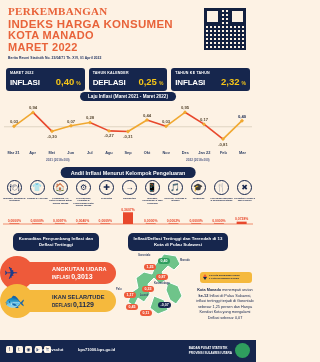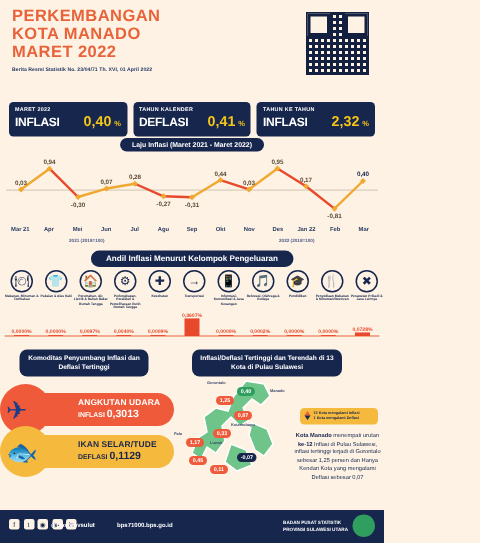--- a/index.html
+++ b/index.html
@@ -8,21 +8,21 @@
     font-family: "Liberation Sans", sans-serif;
     background:#fdf2e4;
     position:relative;
     overflow:hidden;
   }
   .page { position:absolute; inset:0; background:#fdf2e4; }
 
   
   .header { position:absolute; left:8px; top:6px; width:170px; }
   .h-line { font-weight:bold; letter-spacing:.3px; line-height:1.08; }
-  .h1 { font-size:11px; color:#e8633a; }
+  .h1 { font-size:11px; color:#e8633a;font-family:Liberation Serif, serif; }
   .h2 { font-size:11.5px; color:#e8633a; }
   .h3 { font-size:11px; color:#e8633a; }
   .h4 { font-size:11px; color:#e8633a; }
   .subtitle { font-size:3.4px; color:#1c2f5e; margin-top:2px; font-weight:bold; letter-spacing:.05px;}
 
   .qr { position:absolute; right:10px; top:8px; width:42px; height:42px;
         background:
           repeating-linear-gradient(0deg,#13203f 0 2px,transparent 2px 4px),
           repeating-linear-gradient(90deg,#13203f 0 2px,#fdf2e4 2px 4px);
         background-color:#fdf2e4; }
@@ -141,40 +141,41 @@
   .bps .logo { width:15px; height:15px; border-radius:50%; background:#2f9e5e; }
   .bps .bt { color:#fff; font-size:3.1px; line-height:1.3; font-weight:bold;}
 </style>
 </head>
 <body>
 
 <div class="page">
 
   <div class="header">
     <div class="h-line h1">PERKEMBANGAN</div>
+    <div class="h-line h2">INDEKS HARGA KONSUMEN</div>
     <div class="h-line h3">KOTA MANADO</div>
     <div class="h-line h4">MARET 2022</div>
     <div class="subtitle">Berita Resmi Statistik No. 23/04/71 Th. XVI, 01 April 2022</div>
   </div>
   <div class="qr"></div>
 
   <div class="stats">
     <div class="stat">
       <div class="cap">MARET 2022</div>
       <div class="row">
         <span class="lbl">INFLASI</span>
         <span class="val">0,40</span>
         <span class="pct">%</span>
       </div>
     </div>
     <div class="stat">
       <div class="cap">TAHUN KALENDER</div>
       <div class="row">
         <span class="lbl">DEFLASI</span>
-        <span class="val">0,41</span>
+        <span class="val">0,25</span>
         <span class="pct">%</span>
       </div>
     </div>
     <div class="stat">
       <div class="cap">TAHUN KE TAHUN</div>
       <div class="row">
         <span class="lbl">INFLASI</span>
         <span class="val">2,32</span>
         <span class="pct">%</span>
       </div>

